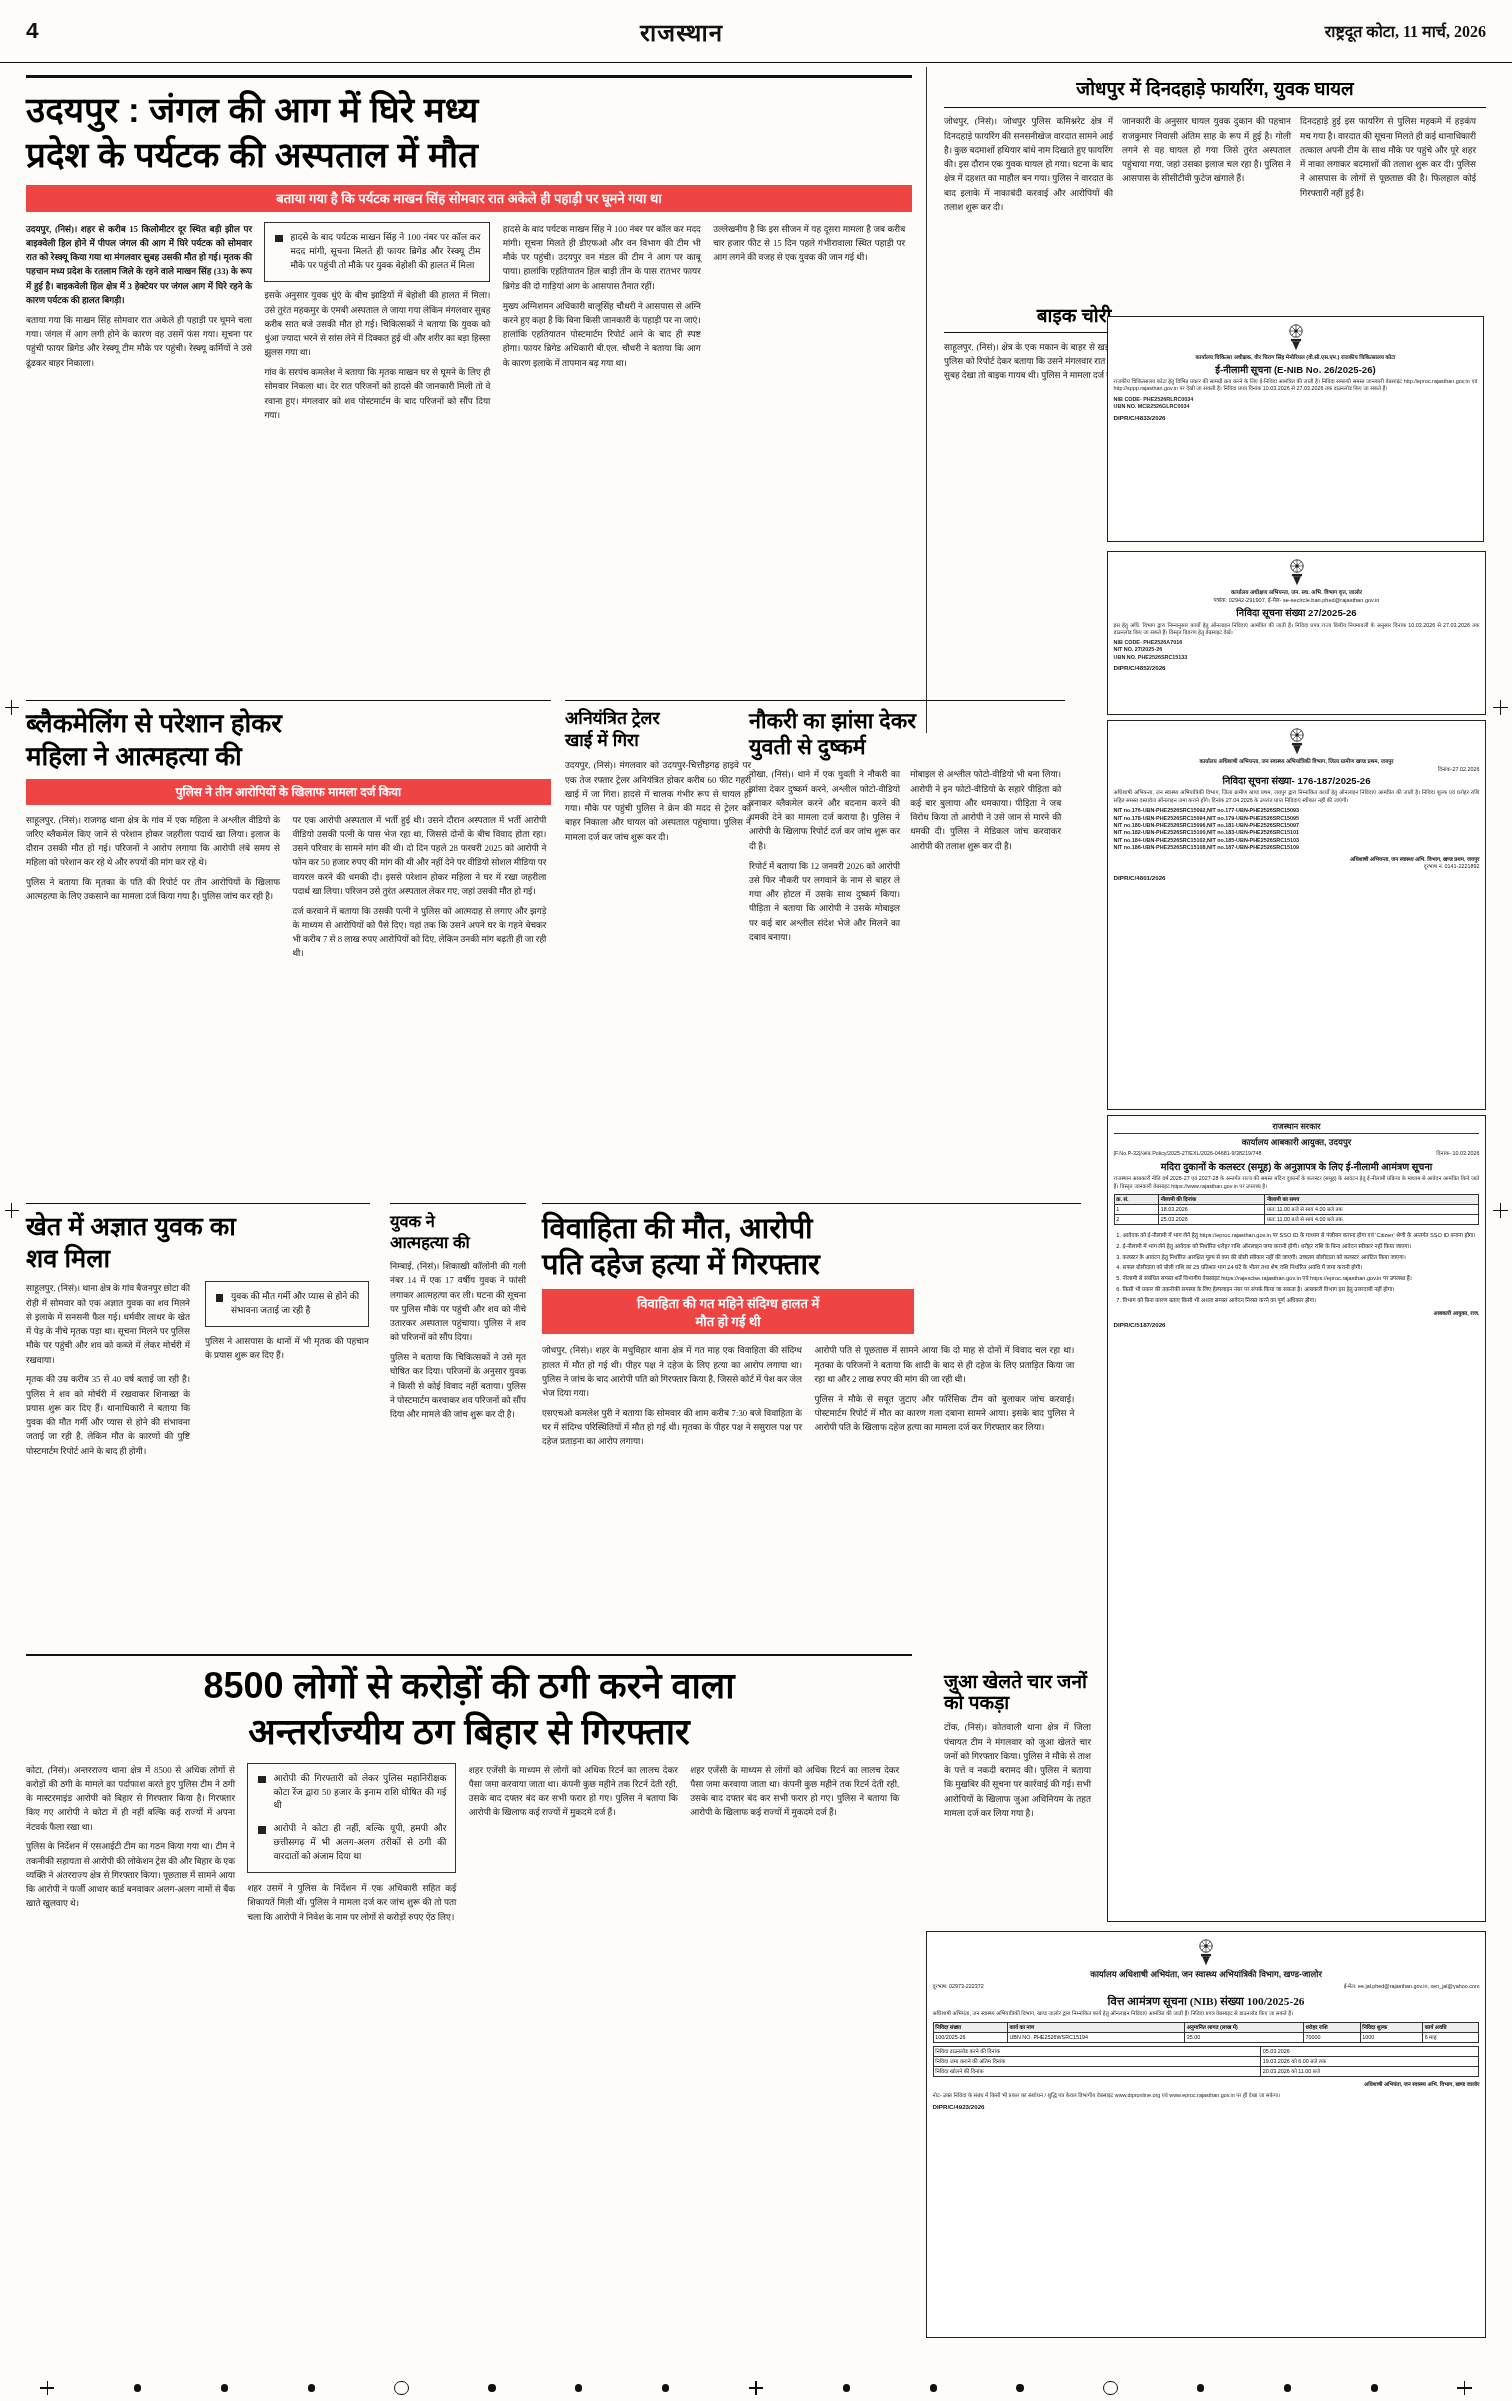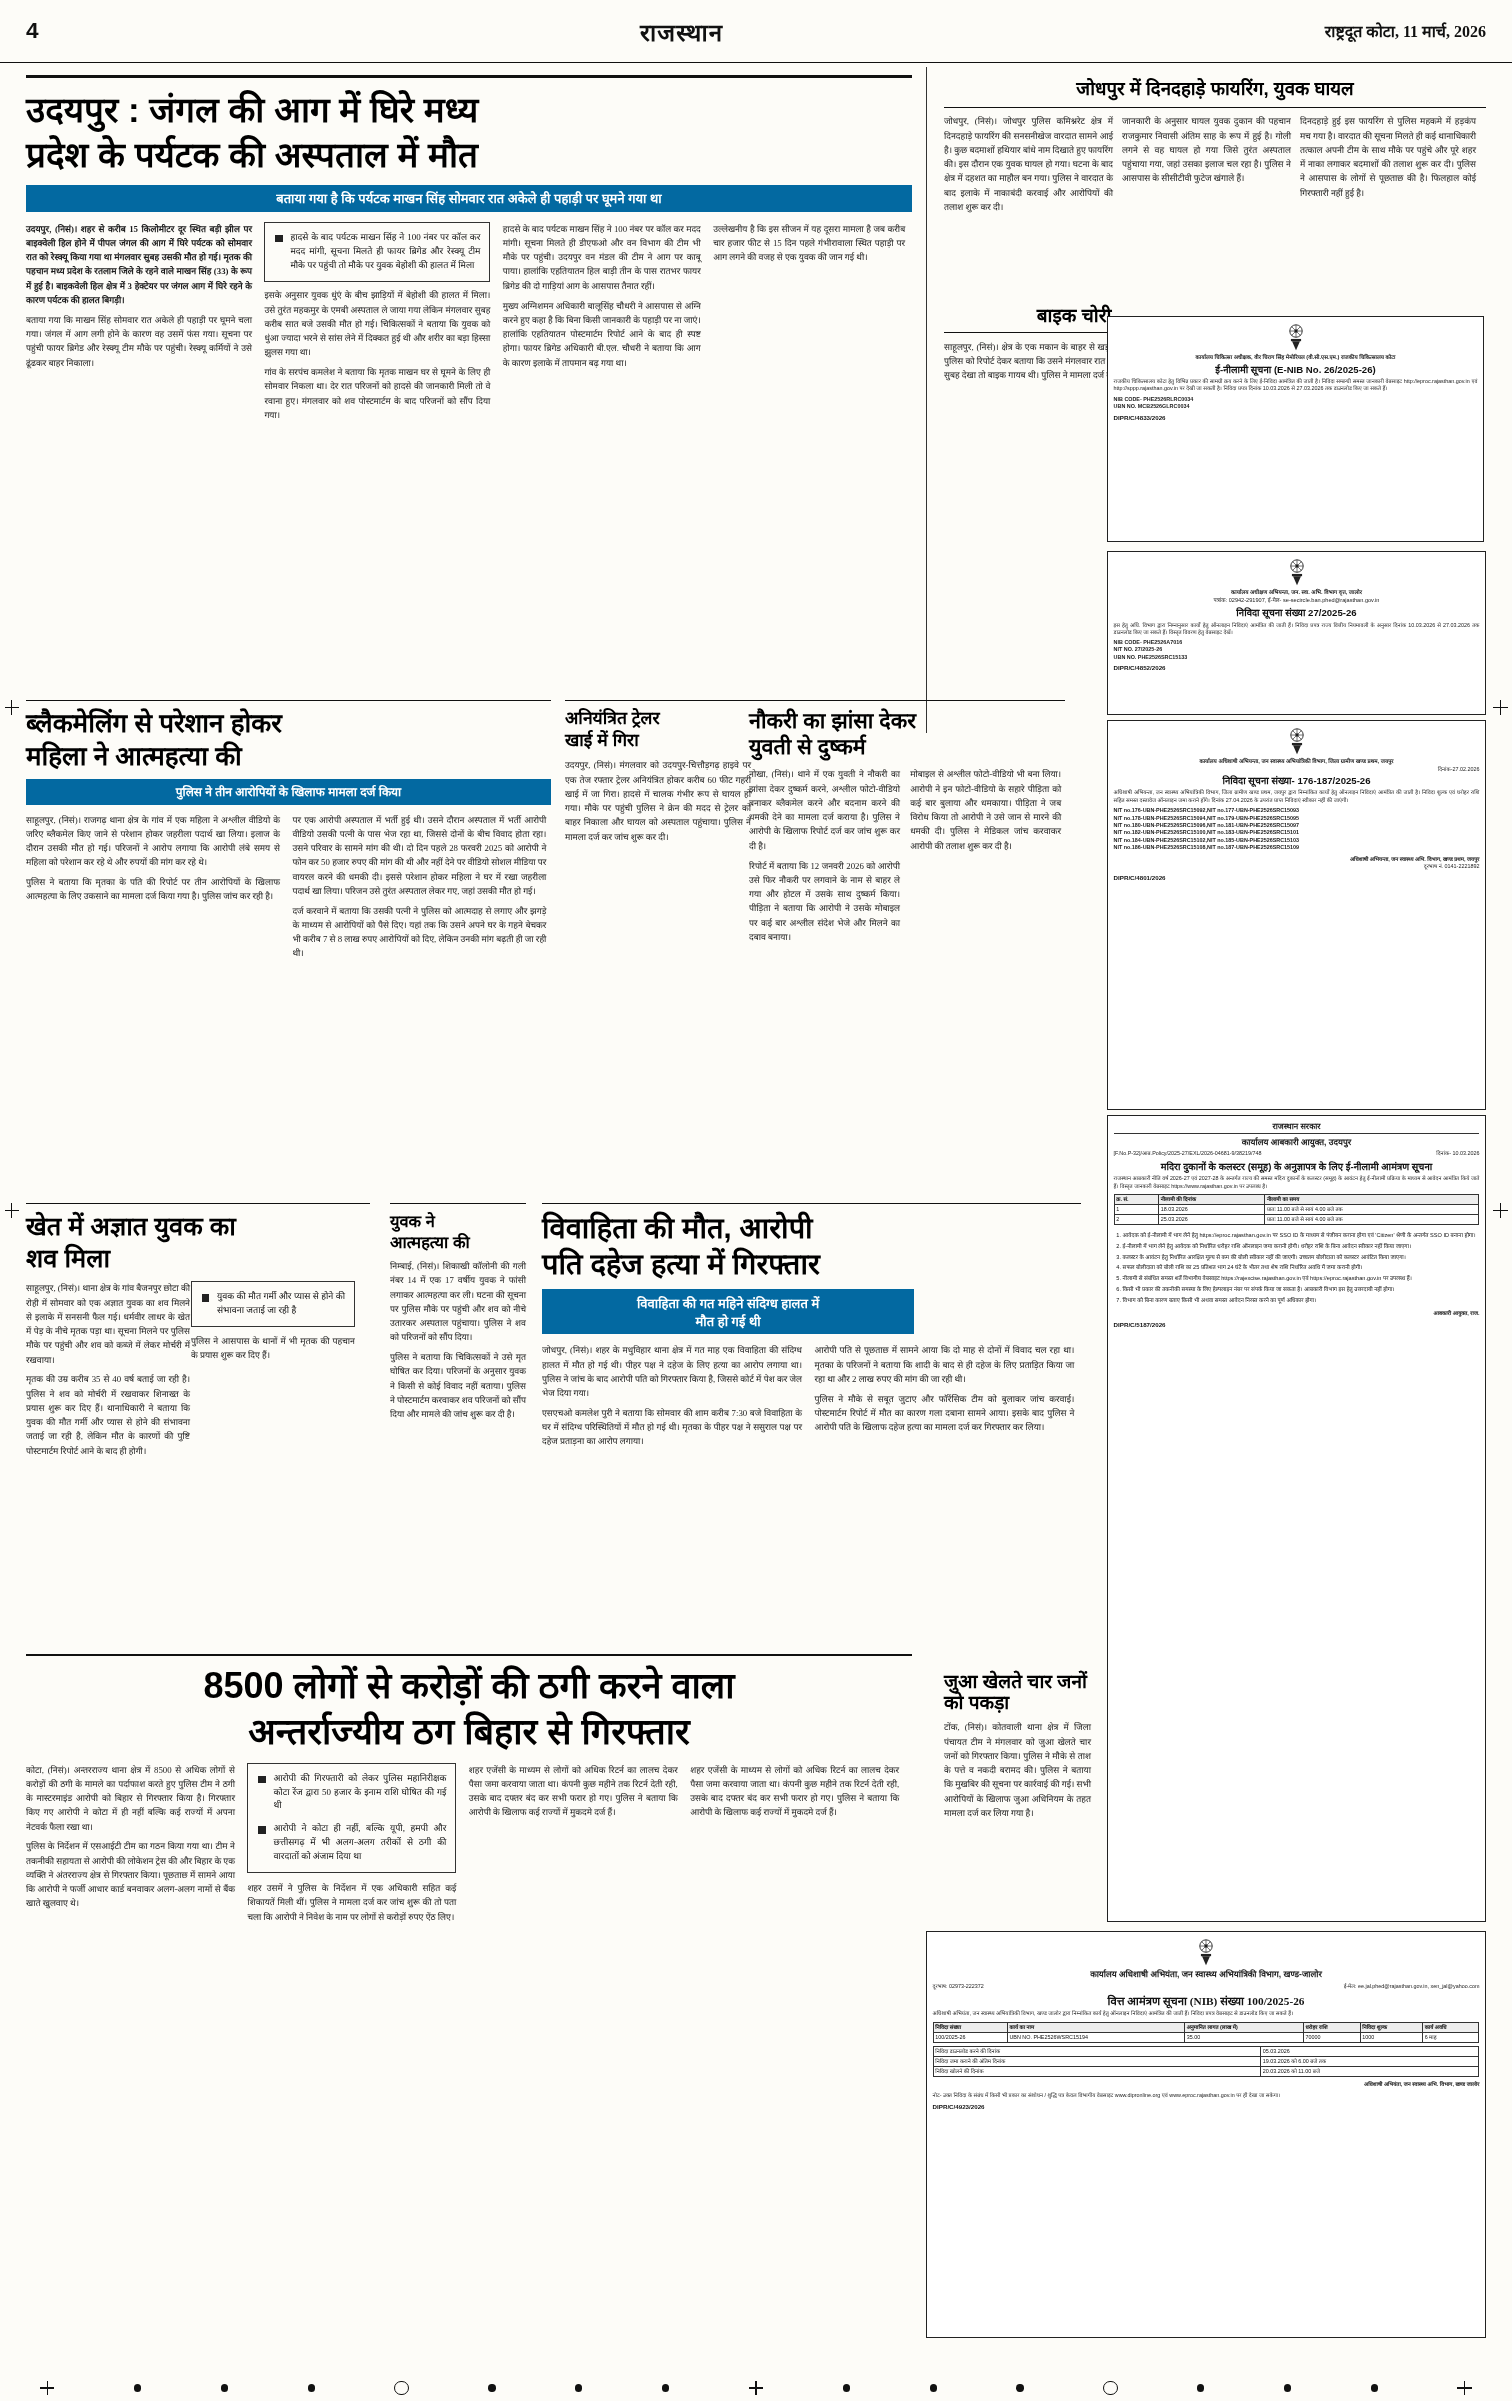--- a/index.html
+++ b/index.html
@@ -5,21 +5,21 @@
 <style>
   html,body{margin:0;padding:0;background:#ffffff;}
   body{width:1512px;height:2401px;font-family:"Liberation Serif",serif;color:#111;position:relative;}
   .page{position:relative;width:1512px;height:2401px;background:#fdfcf8;box-sizing:border-box;padding:0;}
   
   .masthead{position:absolute;top:0;left:0;right:0;height:63px;display:flex;align-items:center;justify-content:space-between;padding:0 26px;box-sizing:border-box;border-bottom:1.7px solid #111;}
   .masthead .pageno{font-size:22.6px;font-weight:bold;font-family:"Liberation Sans",sans-serif;}
   .masthead .center{font-size:24px;font-weight:bold;letter-spacing:1.1px;}
   .masthead .right{font-size:16px;font-weight:bold;}
   .hl{font-family:"Liberation Sans",sans-serif;font-weight:bold;color:#000;line-height:1.12;}
-  .sub-band{background:#0369a1;color:#fff;font-family:"Liberation Sans",sans-serif;font-weight:bold;text-align:center;padding:4.5px 5.6px;font-size:13px;}
+  .sub-band{background:#ef4444;color:#fff;font-family:"Liberation Sans",sans-serif;font-weight:bold;text-align:center;padding:4.5px 5.6px;font-size:13px;}
   .body-text{font-size:8.8px;line-height:1.62;text-align:justify;color:#1a1a1a;}
   .dateline{font-weight:bold;}
   .bullets{border:0.6px solid #333;padding:8px 9px 8px 9px;font-size:9px;line-height:1.55;}
   .bullets div{position:relative;padding-left:16px;margin-bottom:9px;text-align:justify;}
   .bullets div:last-child{margin-bottom:0;}
   .bullets div:before{content:"";position:absolute;left:1.1px;top:4px;width:7.3px;height:7.3px;background:#222;}
   
   .block{position:absolute;box-sizing:border-box;}
   
   .ad{border:0.6px solid #222;box-sizing:border-box;background:#fff;padding:4.5px 5.6px;font-family:"Liberation Sans",sans-serif;}
@@ -319,21 +319,21 @@
       <div style="width:151px;">
         <div class="body-text">मोबाइल से अश्लील फोटो-वीडियो भी बना लिया। आरोपी ने इन फोटो-वीडियो के सहारे पीड़िता को कई बार बुलाया और धमकाया। पीड़िता ने जब विरोध किया तो आरोपी ने उसे जान से मारने की धमकी दी। पुलिस ने मेडिकल जांच करवाकर आरोपी की तलाश शुरू कर दी है।</div>
       </div>
     </div>
   </div>
 
   <div class="block" style="left:26px;top:1203px;width:344px;">
     <div style="border-top:1.7px solid #111;margin-bottom:8px;"></div>
     <div class="hl" style="font-size:25.4px;">खेत में अज्ञात युवक का</div>
     <div class="hl" style="font-size:25.4px;margin-top:3.4px;">शव मिला</div>
-    <div style="display:flex;gap:1px;margin-top:9px;">
+    <div style="display:flex;gap:15px;margin-top:9px;">
       <div style="width:164px;">
         <div class="body-text">साहूलपुर, (निसं)। थाना क्षेत्र के गांव बैजनपुर छोटा की रोही में सोमवार को एक अज्ञात युवक का शव मिलने से इलाके में सनसनी फैल गई। धर्मवीर लाधर के खेत में पेड़ के नीचे मृतक पड़ा था। सूचना मिलने पर पुलिस मौके पर पहुंची और शव को कब्जे में लेकर मोर्चरी में रखवाया।</div>
         <div class="body-text" style="margin-top:5.6px;">मृतक की उम्र करीब 35 से 40 वर्ष बताई जा रही है। पुलिस ने शव को मोर्चरी में रखवाकर शिनाख्त के प्रयास शुरू कर दिए हैं। थानाधिकारी ने बताया कि युवक की मौत गर्मी और प्यास से होने की संभावना जताई जा रही है, लेकिन मौत के कारणों की पुष्टि पोस्टमार्टम रिपोर्ट आने के बाद ही होगी।</div>
       </div>
       <div style="width:164px;">
         <div class="bullets" style="margin-bottom:6.8px;">
           <div>युवक की मौत गर्मी और प्यास से होने की संभावना जताई जा रही है</div>
         </div>
         <div class="body-text">पुलिस ने आसपास के थानों में भी मृतक की पहचान के प्रयास शुरू कर दिए हैं।</div>
       </div>

